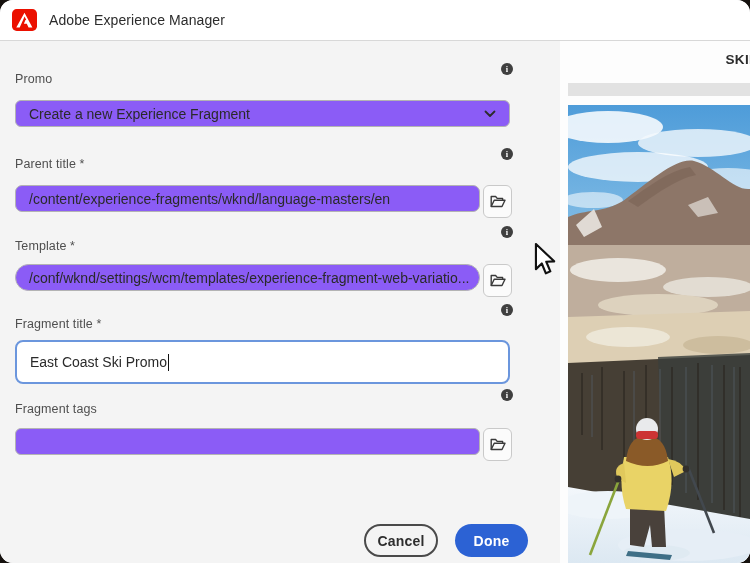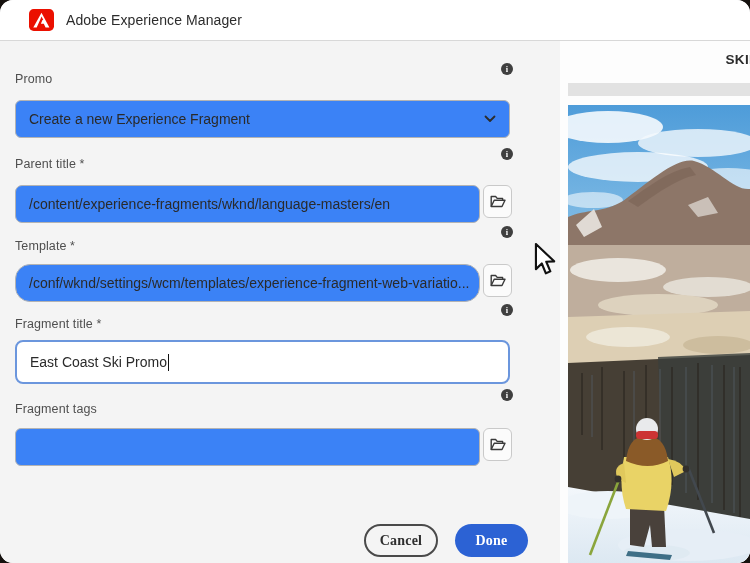--- a/index.html
+++ b/index.html
@@ -9,54 +9,54 @@
   }
   *{box-sizing:border-box;margin:0;padding:0;}
   html,body{width:750px;height:563px;background:#15110e;font-family:"Liberation Sans",sans-serif;}
   .screen{
     position:relative;width:750px;height:563px;background:#f4f4f4;
     border-radius:13px;overflow:hidden;
   }
   
   .app-header{
     position:absolute;top:0;left:0;width:750px;height:41px;background:#ffffff;
-    border-bottom:1px solid #d8d8d8;display:flex;align-items:center;padding-left:29px;
+    border-bottom:1px solid #d8d8d8;display:flex;align-items:center;padding-left:12px;
   }
   .adobe-logo{width:25px;height:22px;margin-right:12px;flex:0 0 auto;}
   .app-title{font-size:14px;color:#2c2c2c;font-weight:500;letter-spacing:.1px;}
   
   .dialog-panel{position:absolute;left:0;top:41px;width:560px;height:522px;background:#f4f4f4;}
   .field-label{
     position:absolute;left:15px;font-size:12.5px;color:#4f4f4f;letter-spacing:.1px;
   }
   .info-icon{
     position:absolute;width:12px;height:12px;border-radius:50%;background:#3f3f3f;
     color:#ffffff;font-size:8.5px;font-weight:bold;line-height:12px;text-align:center;
     font-family:"Liberation Serif",serif;
   }
   .select-box,.text-input{
-    position:absolute;left:15px;background:#3b82f6;border:1px solid #b3b3b3;border-radius:6px;
-    height:38px;display:flex;align-items:center;padding:0 13px;font-size:14px;color:#2a2a2a;
+    position:absolute;left:15px;background:#8b5cf6;border:1px solid #b3b3b3;border-radius:6px;
+    height:27px;display:flex;align-items:center;padding:0 13px;font-size:14px;color:#2a2a2a;
     white-space:nowrap;overflow:hidden;
   }
   .select-box{width:495px;justify-content:space-between;cursor:pointer;}
   .w-short{width:465px;}
   .folder-btn{
     position:absolute;left:483px;width:29px;height:33px;background:#fbfbfb;
     border:1px solid #c9c9c9;border-radius:6px;display:flex;align-items:center;justify-content:center;
     cursor:pointer;
   }
   .input-focused{
     width:495px;height:44px;border:2px solid var(--focus_blue);border-radius:8px;background:#ffffff;
   }
   .caret{display:inline-block;width:1.5px;height:17px;background:#111;margin-left:1px;vertical-align:middle;}
   
   .btn{
     position:absolute;top:483px;height:33px;border-radius:17px;font-size:14px;font-weight:bold;
-    display:flex;align-items:center;justify-content:center;cursor:pointer;letter-spacing:.2px;font-family:Liberation Serif, serif;
+    display:flex;align-items:center;justify-content:center;cursor:pointer;letter-spacing:.2px;
   }
   .btn-cancel{left:364px;width:74px;background:#f4f4f4;border:2px solid #4a4a4a;color:#2e2e2e;}
   .btn-done{left:455px;width:73px;background:var(--accent_blue);border:none;color:#ffffff;}
   
   .preview-panel{position:absolute;left:560px;top:41px;width:190px;height:522px;background:#fdfdfd;overflow:hidden;}
   .preview-heading{
     position:absolute;top:11px;right:-3px;font-size:13.5px;font-weight:600;color:#2c2c2c;letter-spacing:.3px;
     white-space:nowrap;
   }
   .preview-bar{position:absolute;left:8px;top:42px;right:0;height:13px;background:#e2e2e2;}

